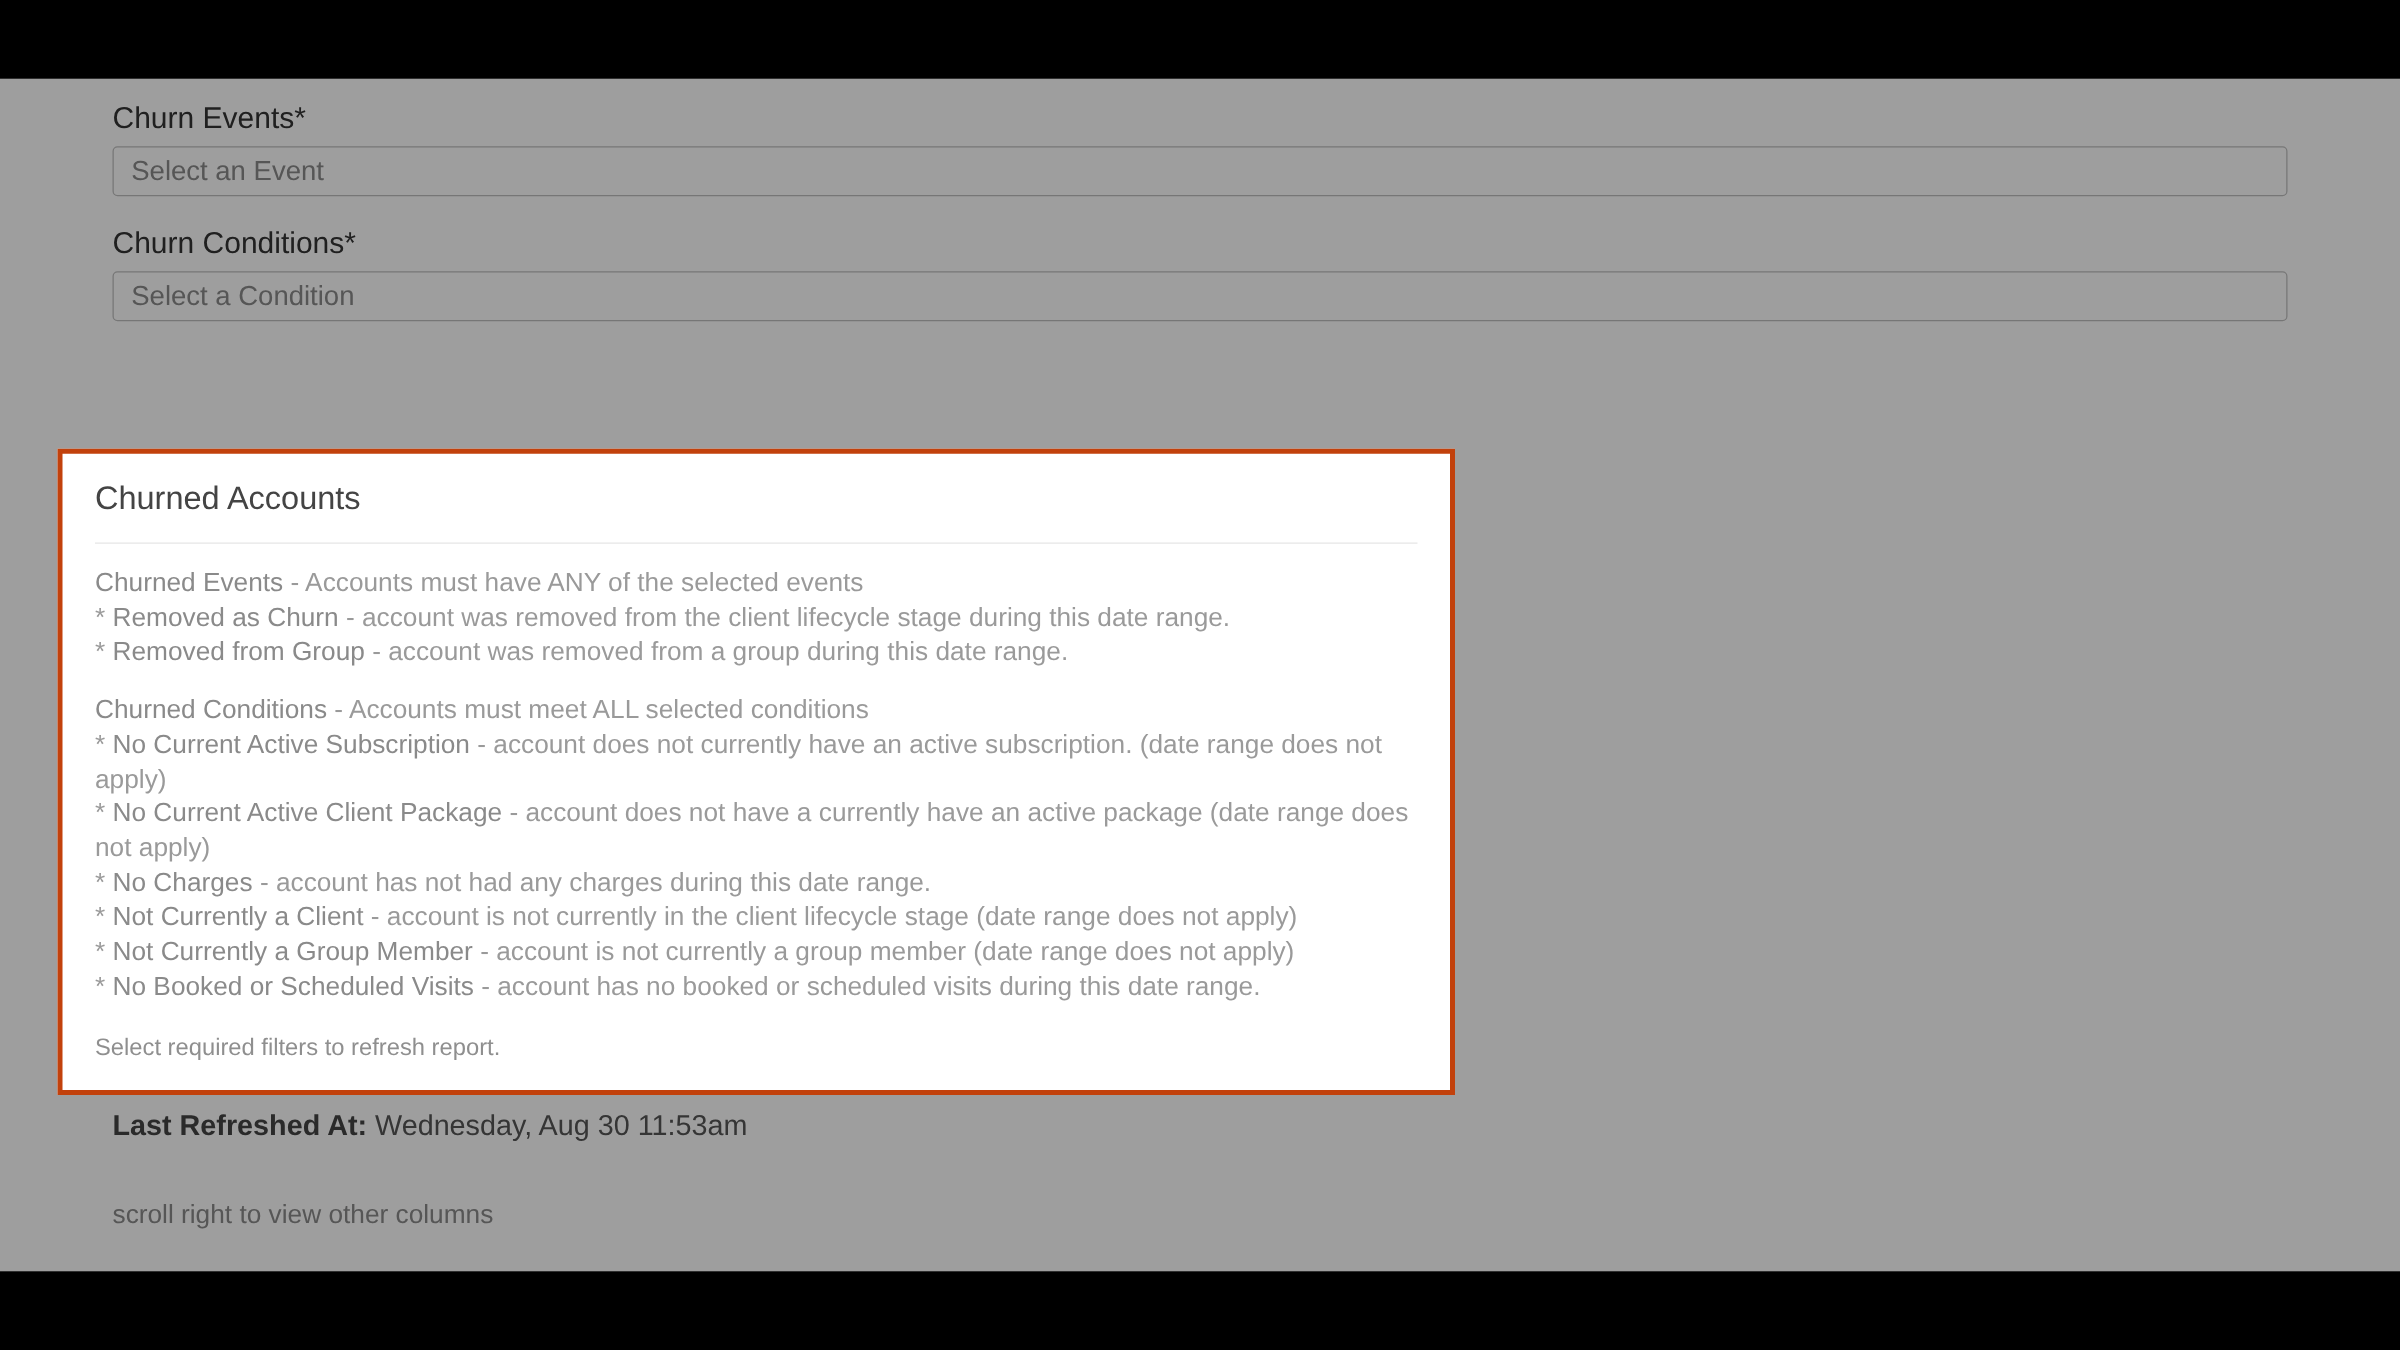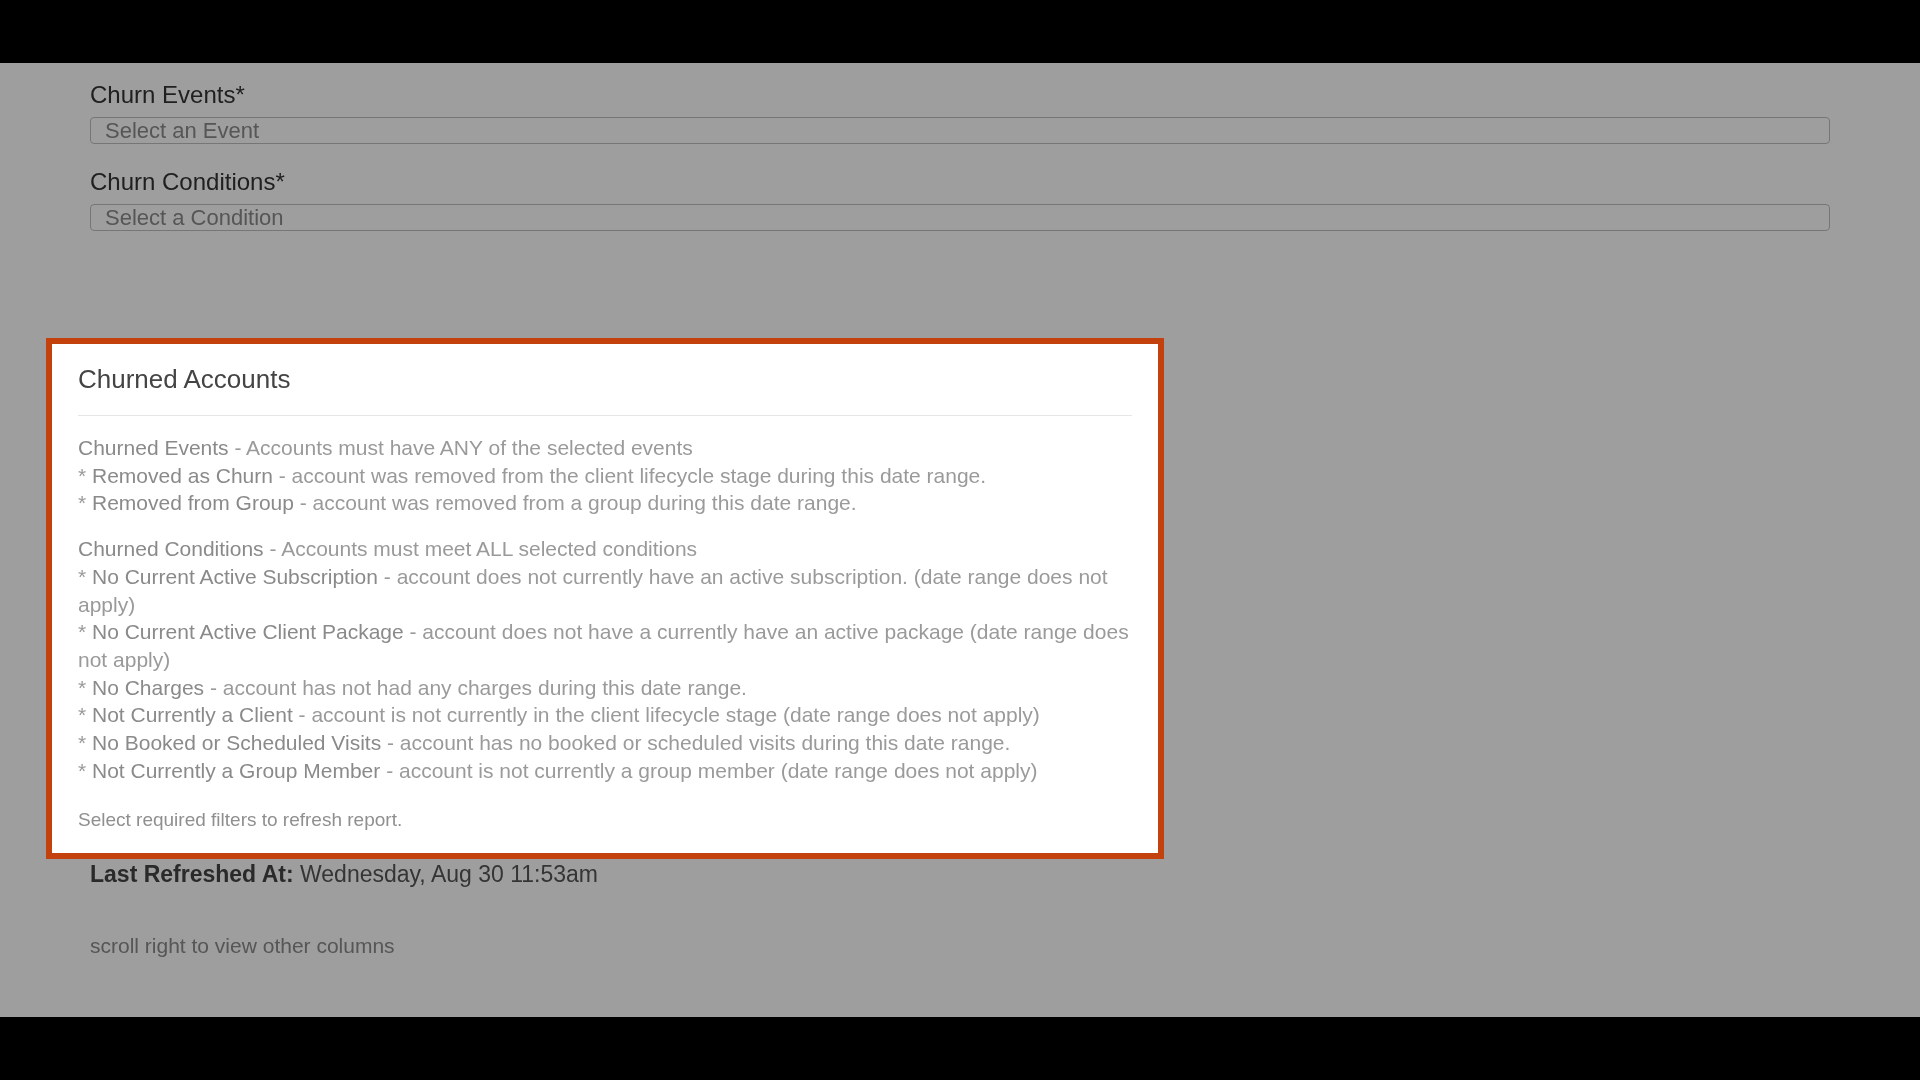--- a/index.html
+++ b/index.html
@@ -11,38 +11,38 @@
   .bg {
     position:absolute; inset:0;
     background:#fff;
     padding: 14px 90px 0 90px;
     color:#444;
     font-size:22px;
     filter: brightness(0.62) saturate(0.8);
   }
   .field-label { font-size:24px; color:#333; margin-top:4px; margin-bottom:8px; }
   .select {
-    width:100%; height:27px; border:1px solid #bfbfbf; border-radius:4px;
+    width:100%; height:40px; border:1px solid #bfbfbf; border-radius:4px;
     background:#fff; display:flex; align-items:center; padding:0 14px;
     color:#8a8a8a; font-size:22px; margin-bottom:24px;
   }
   .hr { height:1px; background:#e2e2e2; width:100%; margin:18px 0 20px 0;}
   .panel-title { font-size:26px; color:#333; }
   .desc { color:#7c7c7c; font-size:21px; line-height:1.35; }
   .desc b { color:#6f6f6f; font-weight:400; }
   .last-ref { font-size:23px; color:#555; margin-top:68px; }
   .last-ref b{ color:#444; }
   .scrollnote { font-size:21px; color:#8a8a8a; margin-top:46px;}
 
   
   .highlight {
     position:absolute;
-    left:46px; top:275px;
+    left:46px; top:296px;
     width:1118px;
-    border:6px solid #c2410c;
+    border:4px solid #c2410c;
     background:#fff;
     padding:20px 26px 22px 26px;
   }
   .highlight .panel-title{ font-size:26px; color:#444; }
   .highlight .hr{ margin:20px 0 18px 0; background:#e6e6e6;}
   .highlight .desc{ color:#9a9a9a; font-size:21px; line-height:1.32;}
   .highlight .desc b{ color:#8a8a8a; }
   .highlight .block{ margin-bottom:18px;}
   .highlight .footer-line{ color:#8f8f8f; font-size:19px; margin-top:24px;}
 </style>
@@ -88,22 +88,22 @@
 
     <div class="block desc">
       <div>
         <b>Churned Conditions</b><span> - Accounts must meet ALL selected conditions</span>
       </div>
       <div id="conditions-list">
           <div>* <b>No Current Active Subscription</b><span> - account does not currently have an active subscription. (date range does not apply)</span></div>
           <div>* <b>No Current Active Client Package</b><span> - account does not have a currently have an active package (date range does not apply)</span></div>
           <div>* <b>No Charges</b><span> - account has not had any charges during this date range.</span></div>
           <div>* <b>Not Currently a Client</b><span> - account is not currently in the client lifecycle stage (date range does not apply)</span></div>
+          <div>* <b>Not Currently a Group Member</b><span> - account is not currently a group member (date range does not apply)</span></div>
           <div>* <b>No Booked or Scheduled Visits</b><span> - account has no booked or scheduled visits during this date range.</span></div>
-          <div>* <b>Not Currently a Group Member</b><span> - account is not currently a group member (date range does not apply)</span></div>
         </div>
     </div>
 
     <div class="footer-line">Select required filters to refresh report.</div>
   </div>
 
 </div>
 
 <div class="botbar"></div>
 

